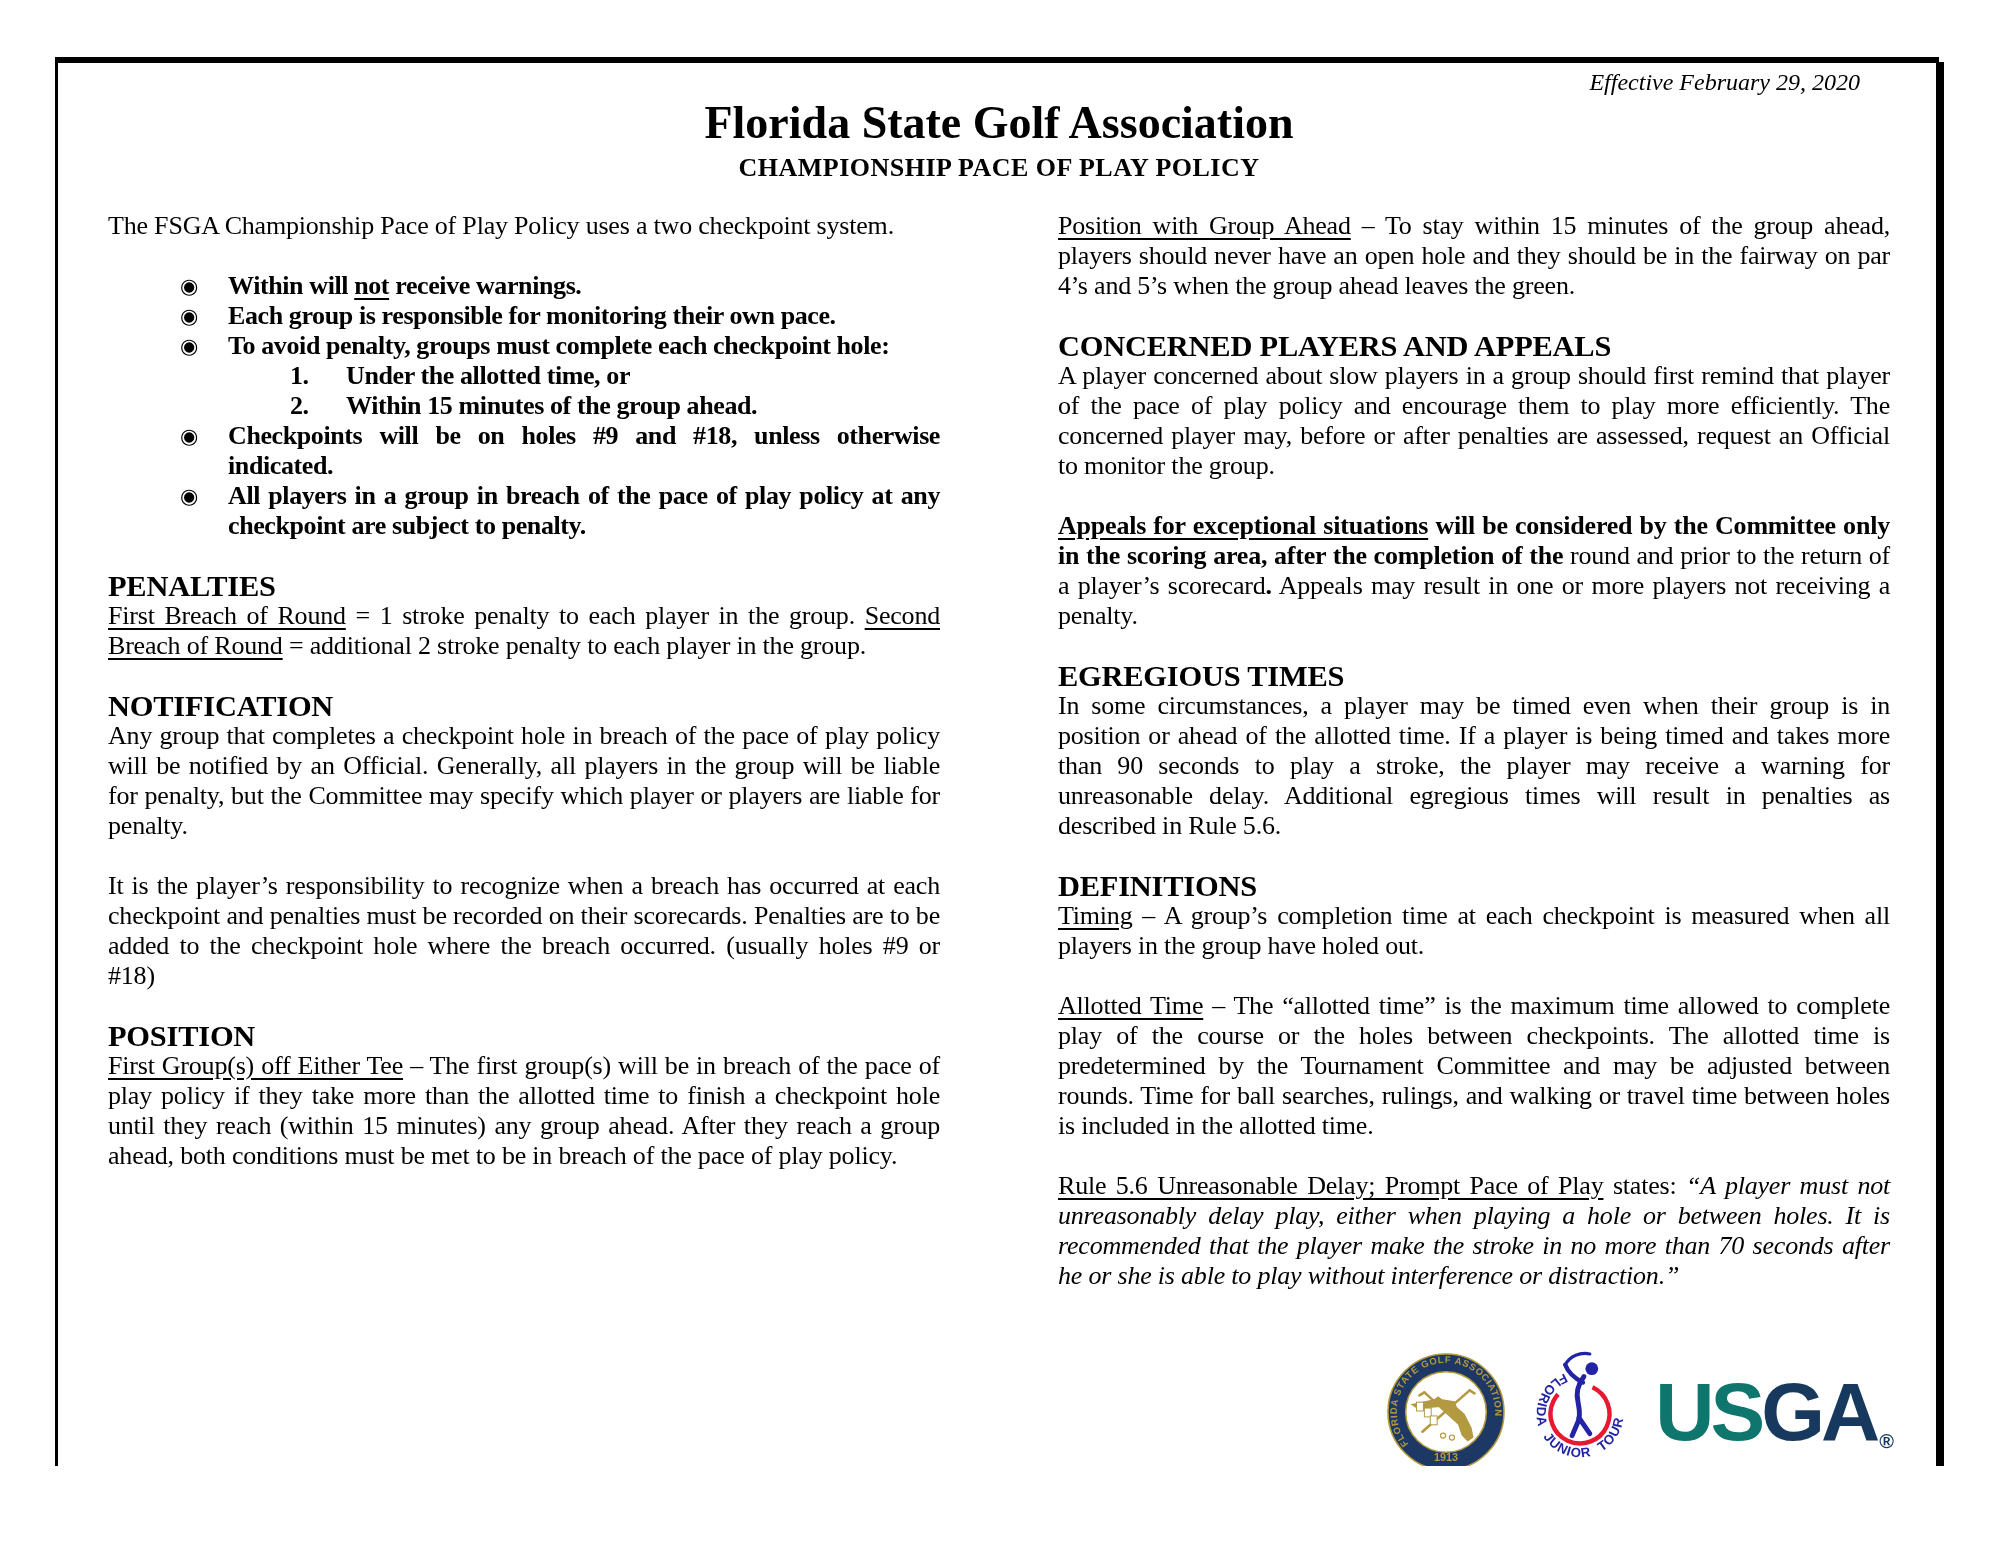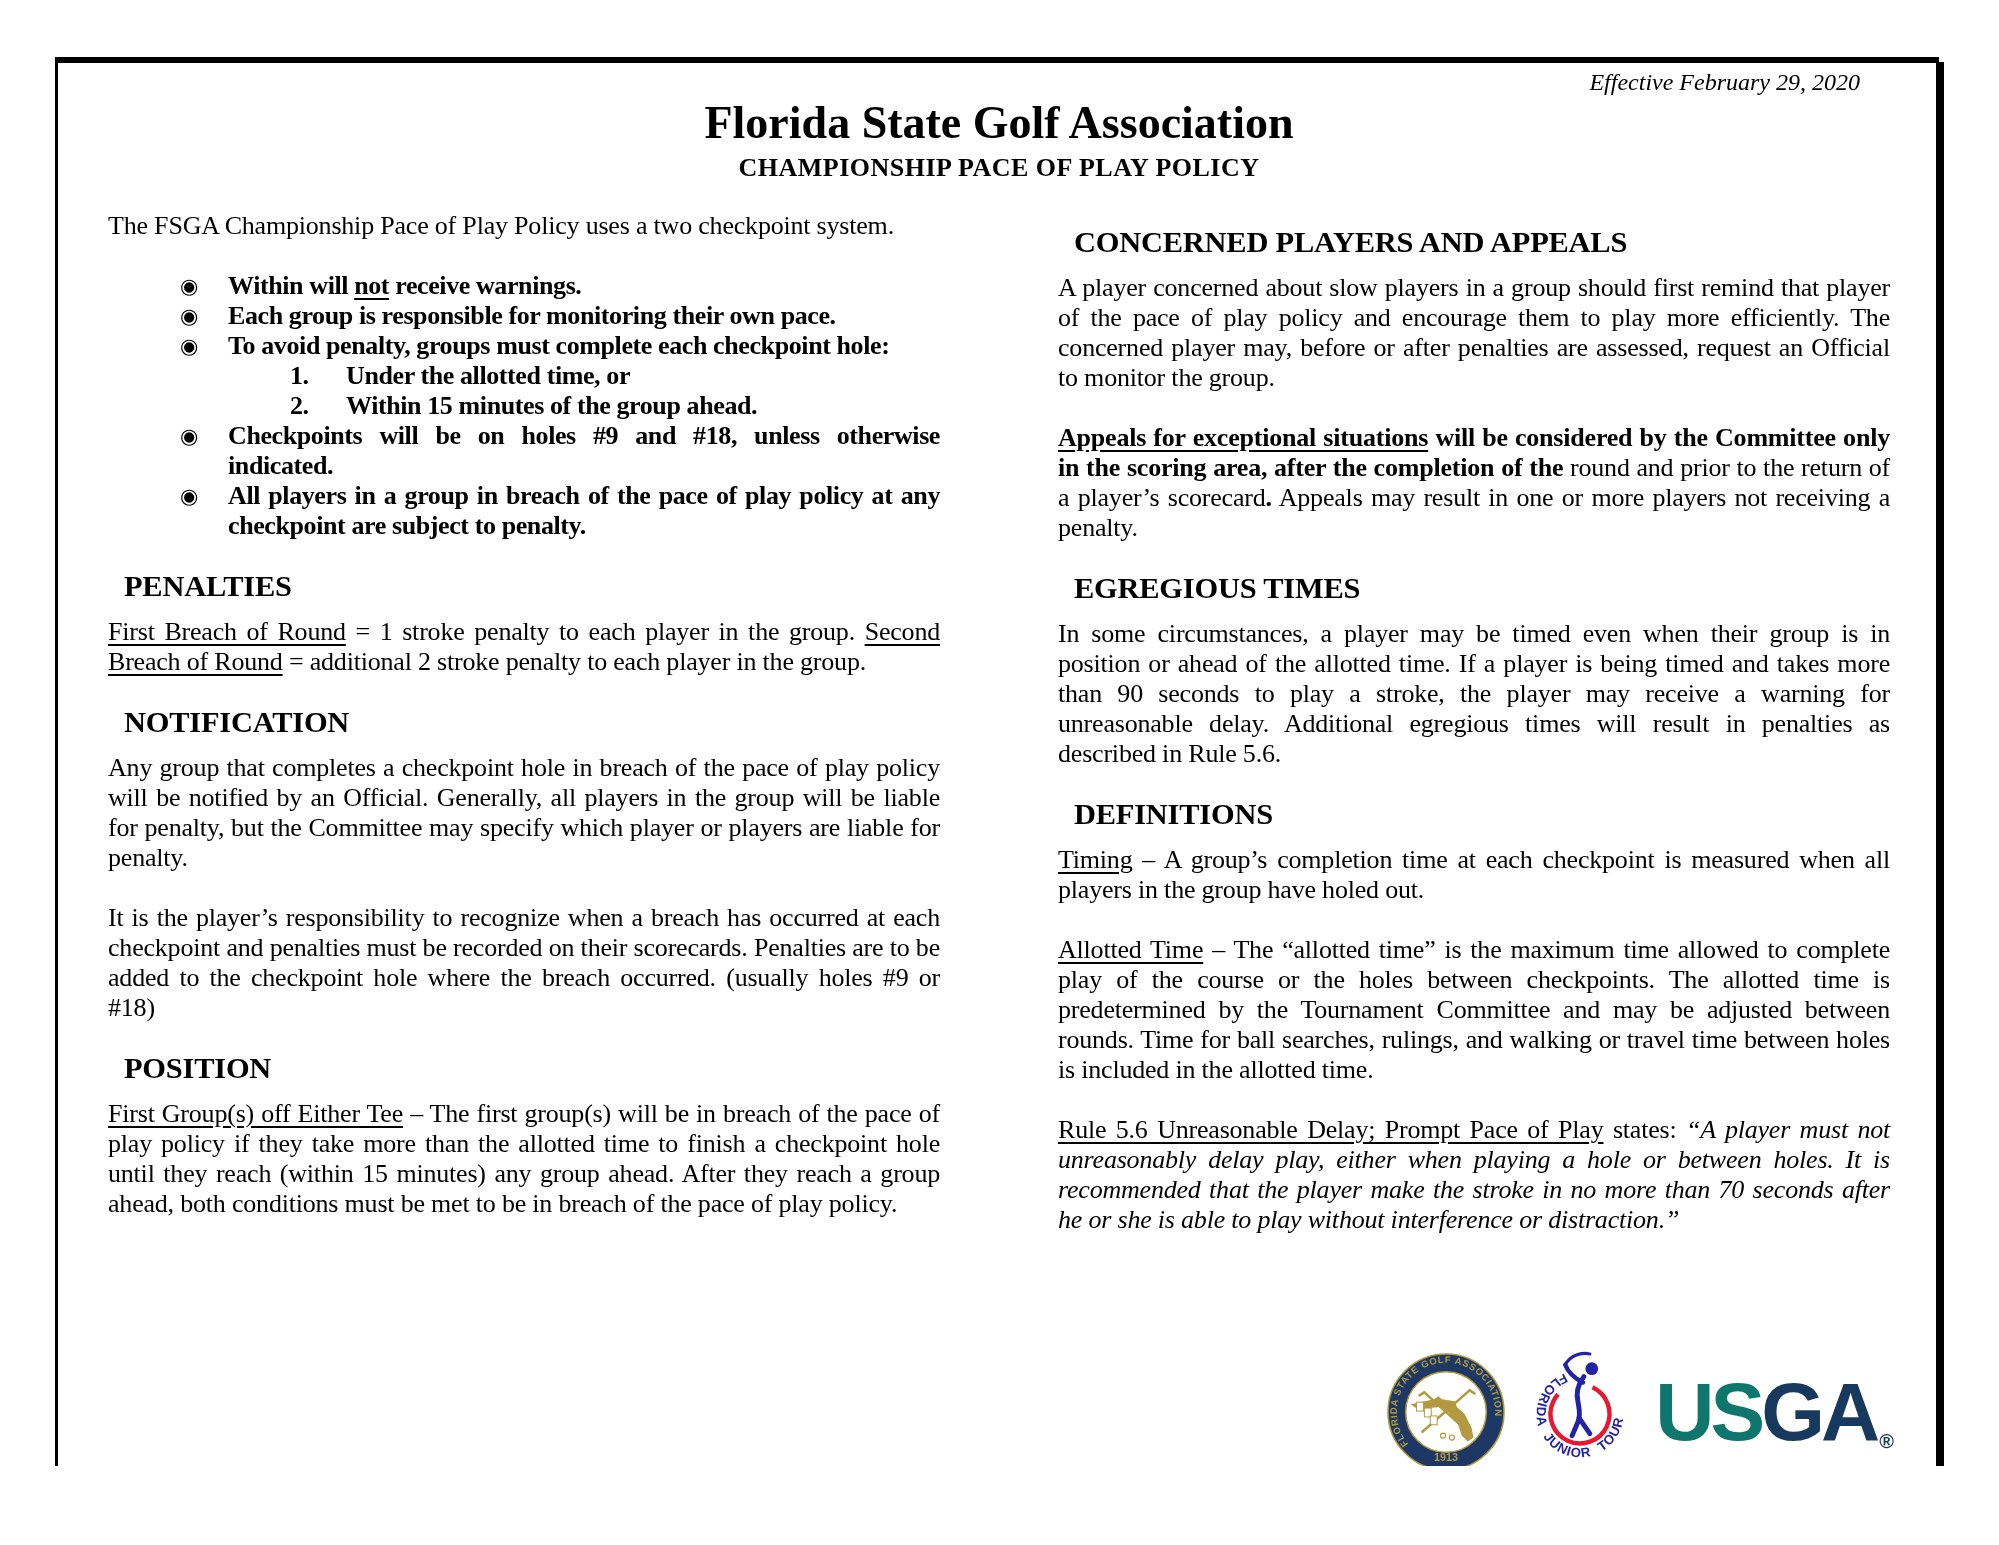--- a/index.html
+++ b/index.html
@@ -14,21 +14,21 @@
     box-shadow:5px 5px 0 0 #000;
     padding:6px 46px 0 50px;background:#fff;
   }
   .date-line{text-align:right;font-style:italic;font-size:24px;line-height:26px;margin:0 30px 0 0;}
   .doc-title{text-align:center;font-size:46px;font-weight:bold;line-height:1.12;margin:2px 0 0 0;}
   .doc-subtitle{text-align:center;font-size:26px;font-weight:bold;letter-spacing:.5px;line-height:30px;margin:4px 0 0 0;}
   .cols{display:flex;gap:118px;margin-top:28px;}
   .col{flex:1;min-width:0;font-size:26px;line-height:30px;letter-spacing:-0.2px;}
   .p{text-align:justify;margin:0 0 30px 0;}
   .p:last-child{margin-bottom:0;}
-  .h{font-weight:bold;margin:16px;}
+  .h{font-weight:bold;margin:0;}
   .u{text-decoration:underline;text-decoration-thickness:2px;text-underline-offset:4px;}
   .b{font-weight:bold;}
   .i{font-style:italic;}
   .bullets{margin:0 0 30px 0;font-weight:bold;letter-spacing:-0.4px;}
   .bullet{display:flex;margin:0;}
   .bullet .g{margin-left:72px;width:48px;flex:none;font-size:21px;line-height:30px;}
   .bullet .t{flex:1;text-align:justify;}
   .numrow{display:flex;margin:0;font-weight:bold;}
   .numrow .sp{margin-left:182px;width:56px;flex:none;}
   .numrow .t{flex:1;text-align:justify;}
@@ -94,20 +94,21 @@
 
         <h3 class="h">NOTIFICATION</h3>
         <p class="p">Any group that completes a checkpoint hole in breach of the pace of play policy will be notified by an Official. Generally, all players in the group will be liable for penalty, but the Committee may specify which player or players are liable for penalty.</p>
         <p class="p">It is the player’s responsibility to recognize when a breach has occurred at each checkpoint and penalties must be recorded on their scorecards. Penalties are to be added to the checkpoint hole where the breach occurred. (usually holes #9 or #18)</p>
 
         <h3 class="h">POSITION</h3>
         <p class="p"><span class="u">First Group(s) off Either Tee</span><span> – The first group(s) will be in breach of the pace of play policy if they take more than the allotted time to finish a checkpoint hole until they reach (within 15 minutes) any group ahead. After they reach a group ahead, both conditions must be met to be in breach of the pace of play policy.</span></p>
       </div>
 
       <div class="col">
+        <p class="p"><span class="u">Position with Group Ahead</span><span> – To stay within 15 minutes of the group ahead, players should never have an open hole and they should be in the fairway on par 4’s and 5’s when the group ahead leaves the green.</span></p>
 
         <h3 class="h">CONCERNED PLAYERS AND APPEALS</h3>
         <p class="p">A player concerned about slow players in a group should first remind that player of the pace of play policy and encourage them to play more efficiently. The concerned player may, before or after penalties are assessed, request an Official to monitor the group.</p>
 
         <p class="p"><span class="b u">Appeals for exceptional situations</span><span class="b"> will be considered by the Committee only in the scoring area, after the completion of the </span><span>round and prior to the return of a player’s scorecard</span><span class="b">.</span><span> Appeals may result in one or more players not receiving a penalty.</span></p>
 
         <h3 class="h">EGREGIOUS TIMES</h3>
         <p class="p">In some circumstances, a player may be timed even when their group is in position or ahead of the allotted time. If a player is being timed and takes more than 90 seconds to play a stroke, the player may receive a warning for unreasonable delay. Additional egregious times will result in penalties as described in Rule 5.6.</p>
 
         <h3 class="h">DEFINITIONS</h3>

